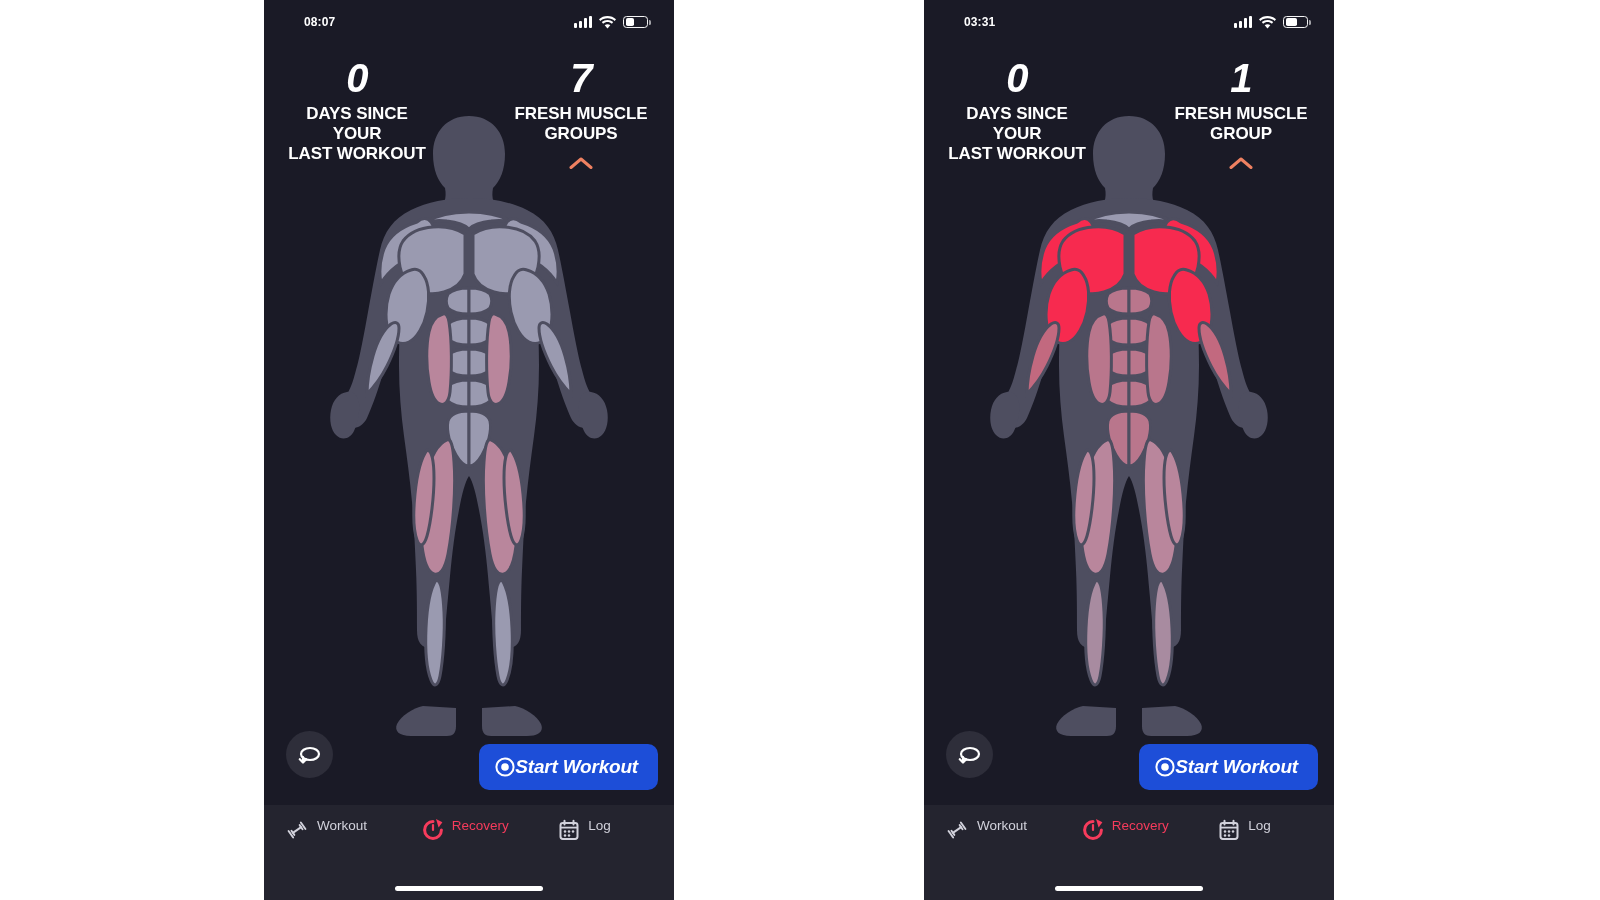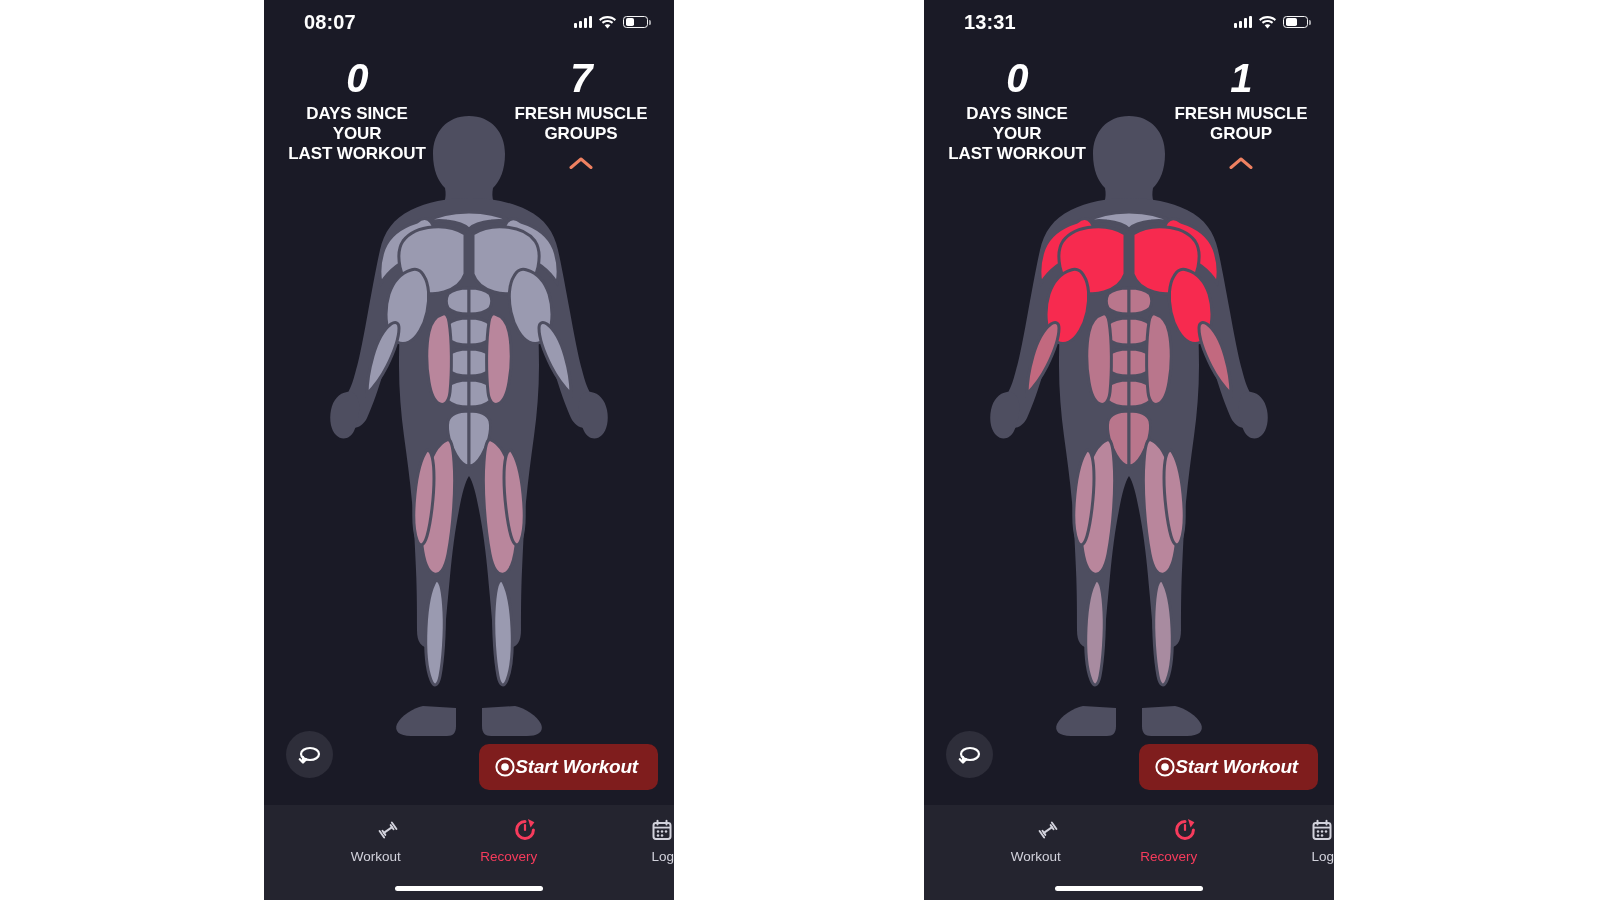--- a/index.html
+++ b/index.html
@@ -29,21 +29,21 @@
   .statusbar {
     position: absolute; top: 0; left: 0; right: 0;
     height: 44px;
     display: flex; align-items: center;
     justify-content: space-between;
     padding: 0 26px 0 40px;
     box-sizing: border-box;
   }
   .status-time {
     color: #ffffff;
-    font-size: 20px;
+    font-size: 12px;
     font-weight: bold;
     letter-spacing: 0.1px;
   }
   .status-icons { display: flex; align-items: center; gap: 7px; }
 
   .sig { display: flex; align-items: flex-end; gap: 2px; height: 12px; }
   .sig i { display: block; width: 3px; background: #ffffff; border-radius: 1px; }
   .sig i:nth-child(1){ height: 5px; }
   .sig i:nth-child(2){ height: 7.5px; }
   .sig i:nth-child(3){ height: 10px; }
@@ -115,21 +115,21 @@
     left: 22px; bottom: 122px;
     width: 47px; height: 47px;
     border-radius: 50%;
     background: #2e2e3a;
     display: flex; align-items: center; justify-content: center;
   }
   .start-btn {
     position: absolute;
     right: 16px; bottom: 110px;
     height: 46px;
-    background: #7f1d1d;
+    background: #1d4ed8;
     border-radius: 10px;
     display: flex; align-items: center; 
     padding: 0 20px 0 16px;
     box-sizing: border-box;
   }
   .start-label {
     color: #ffffff;
     font-size: 19px;
     font-weight: bold;
     font-style: italic;
@@ -143,22 +143,22 @@
     left: 0; right: 0; bottom: 0;
     height: 95px;
     background: #24242f;
     display: flex;
     align-items: flex-start;
     padding-top: 13px;
     box-sizing: border-box;
   }
   .tab {
     flex: 1;
-    display: flex; flex-direction: column;
-    align-items: flex-end; gap: 7px;
+    display: flex; flex-direction: row;
+    align-items: flex-start; gap: 7px; margin-left: 20px;
   }
   .tab-label {
     font-size: 13.5px;
     color: #d2d2dc;
     font-weight: normal;
   }
   .tab.active .tab-label { color: #f73b5c; font-weight: normal; }
   .tab-icon { height: 24px; display: flex; align-items: center; }
   .home-ind {
     position: absolute;
@@ -345,21 +345,21 @@
         </span>
         <span class="tab-label">Log</span>
       </div>
       <div class="home-ind"></div>
     </div>
   </div>
 
   <div class="phone p2">
 
     <div class="statusbar">
-      <div class="status-time">13:31</div>
+      <div class="status-time">03:31</div>
       <div class="status-icons">
         <span class="sig">
             <i></i>
             <i></i>
             <i></i>
             <i></i>
           </span>
         <svg width="17" height="13" viewBox="0 0 17 13">
           <path d="M8.5 2.2c2.8 0 5.3 1 7.2 2.7l1.3-1.6C14.8 1.2 11.8 0 8.5 0S2.2 1.2 0 3.3l1.3 1.6C3.2 3.2 5.7 2.2 8.5 2.2z" fill="#fff"></path>
           <path d="M8.5 6.1c1.7 0 3.2.6 4.4 1.6l1.3-1.6C12.7 4.8 10.7 4 8.5 4S4.3 4.8 2.8 6.1l1.3 1.6C5.3 6.7 6.8 6.1 8.5 6.1z" fill="#fff"></path>

